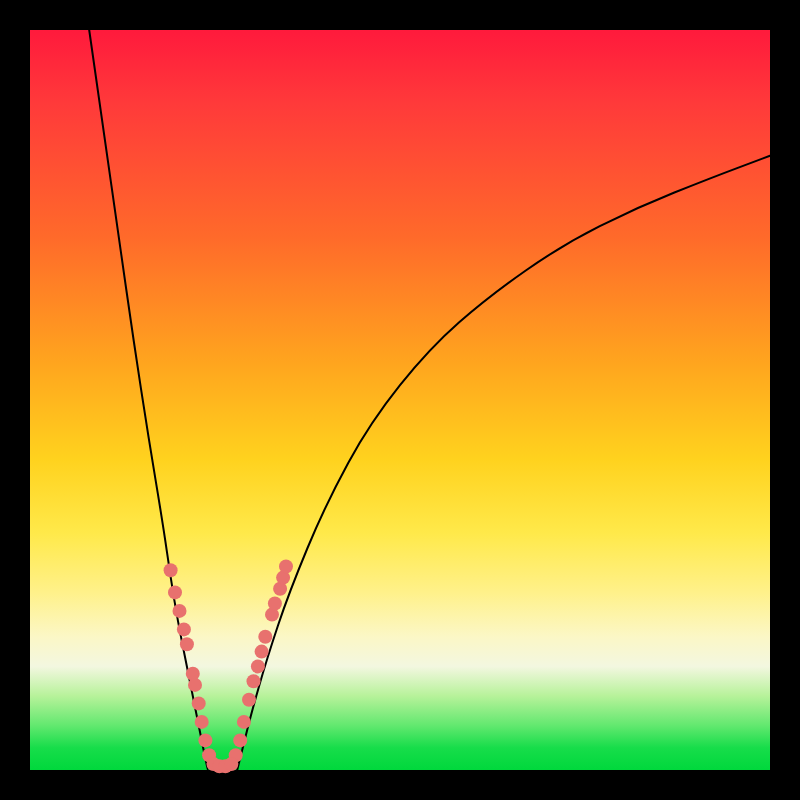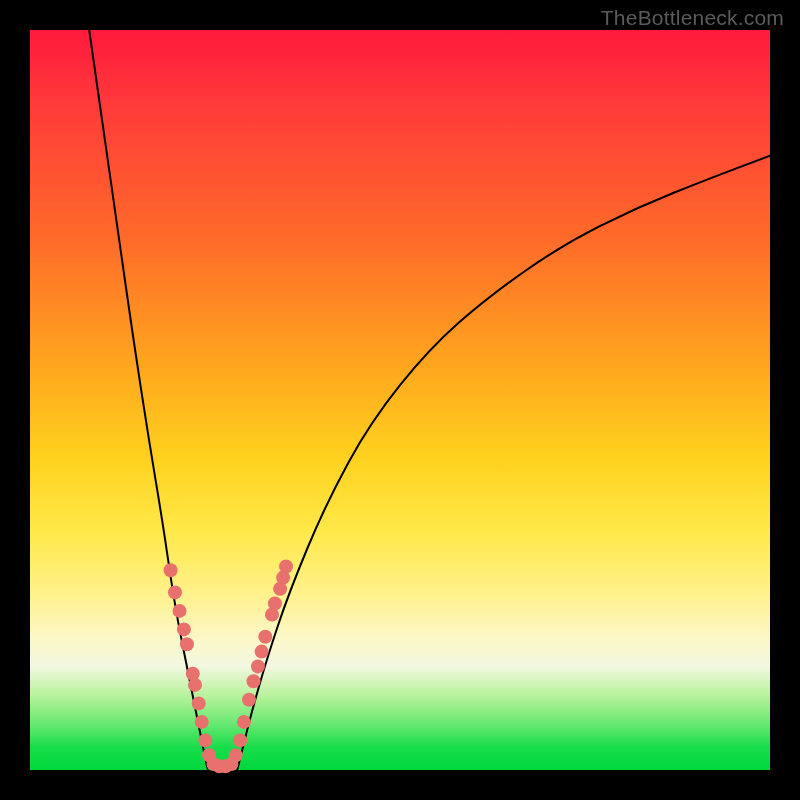--- a/index.html
+++ b/index.html
@@ -104,14 +104,13 @@
           <circle cx="250.1" cy="558.7" r="7" class="bead" fill="#e8716e"></circle>
           <circle cx="253.1" cy="547.6" r="7" class="bead" fill="#e8716e"></circle>
           <circle cx="256.0" cy="536.5" r="7" class="bead" fill="#e8716e"></circle>
           <circle cx="183.5" cy="734.1" r="7" class="bead" fill="#e8716e"></circle>
           <circle cx="189.4" cy="736.3" r="7" class="bead" fill="#e8716e"></circle>
           <circle cx="195.4" cy="736.3" r="7" class="bead" fill="#e8716e"></circle>
           <circle cx="201.3" cy="734.1" r="7" class="bead" fill="#e8716e"></circle>
         </g>
     </svg>
   </div>
-  <div class="watermark">TheBottleneck.com</div>
 </div>
 
 </body></html>

